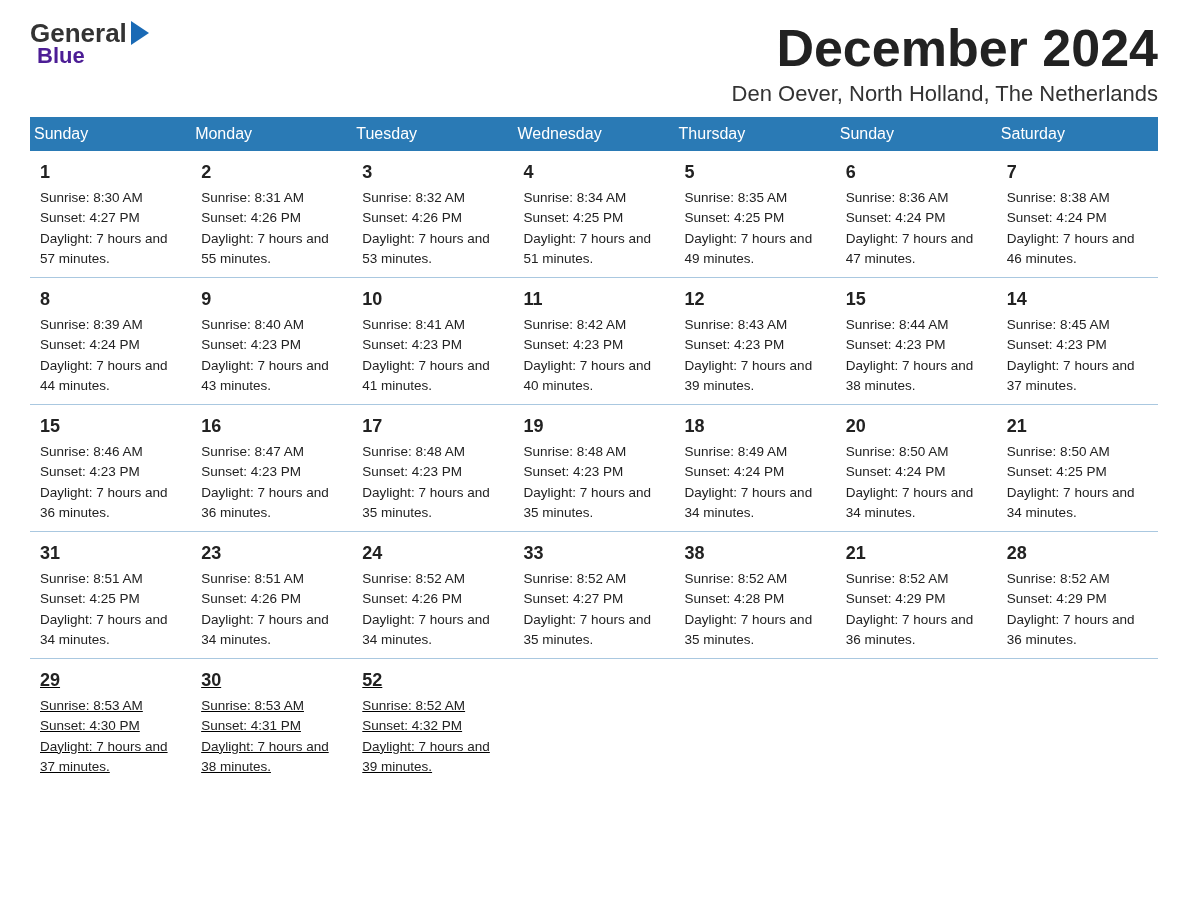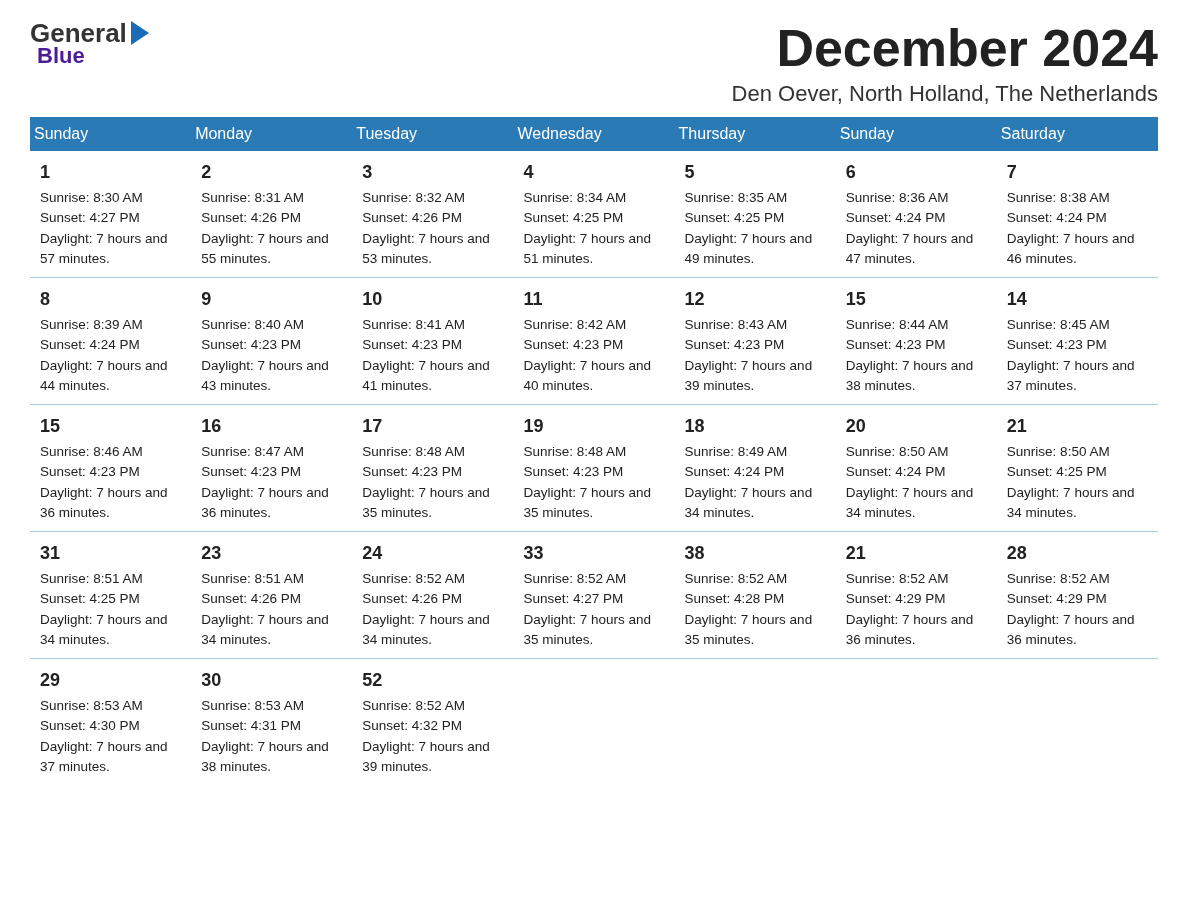--- a/index.html
+++ b/index.html
@@ -89,20 +89,21 @@
       border-right: none;
     }
     .day-number {
       font-size: 18px;
       font-weight: bold;
       display: block;
       margin-bottom: 2px;
     }
     tbody tr:last-child {
       border-bottom: none;
+      text-decoration: underline;
     }
   </style>
 </head>
 <body>
 
 <div class="header">
   <div class="logo">
     <div class="logo-text">
       General<span class="logo-arrow"></span>
     </div>

